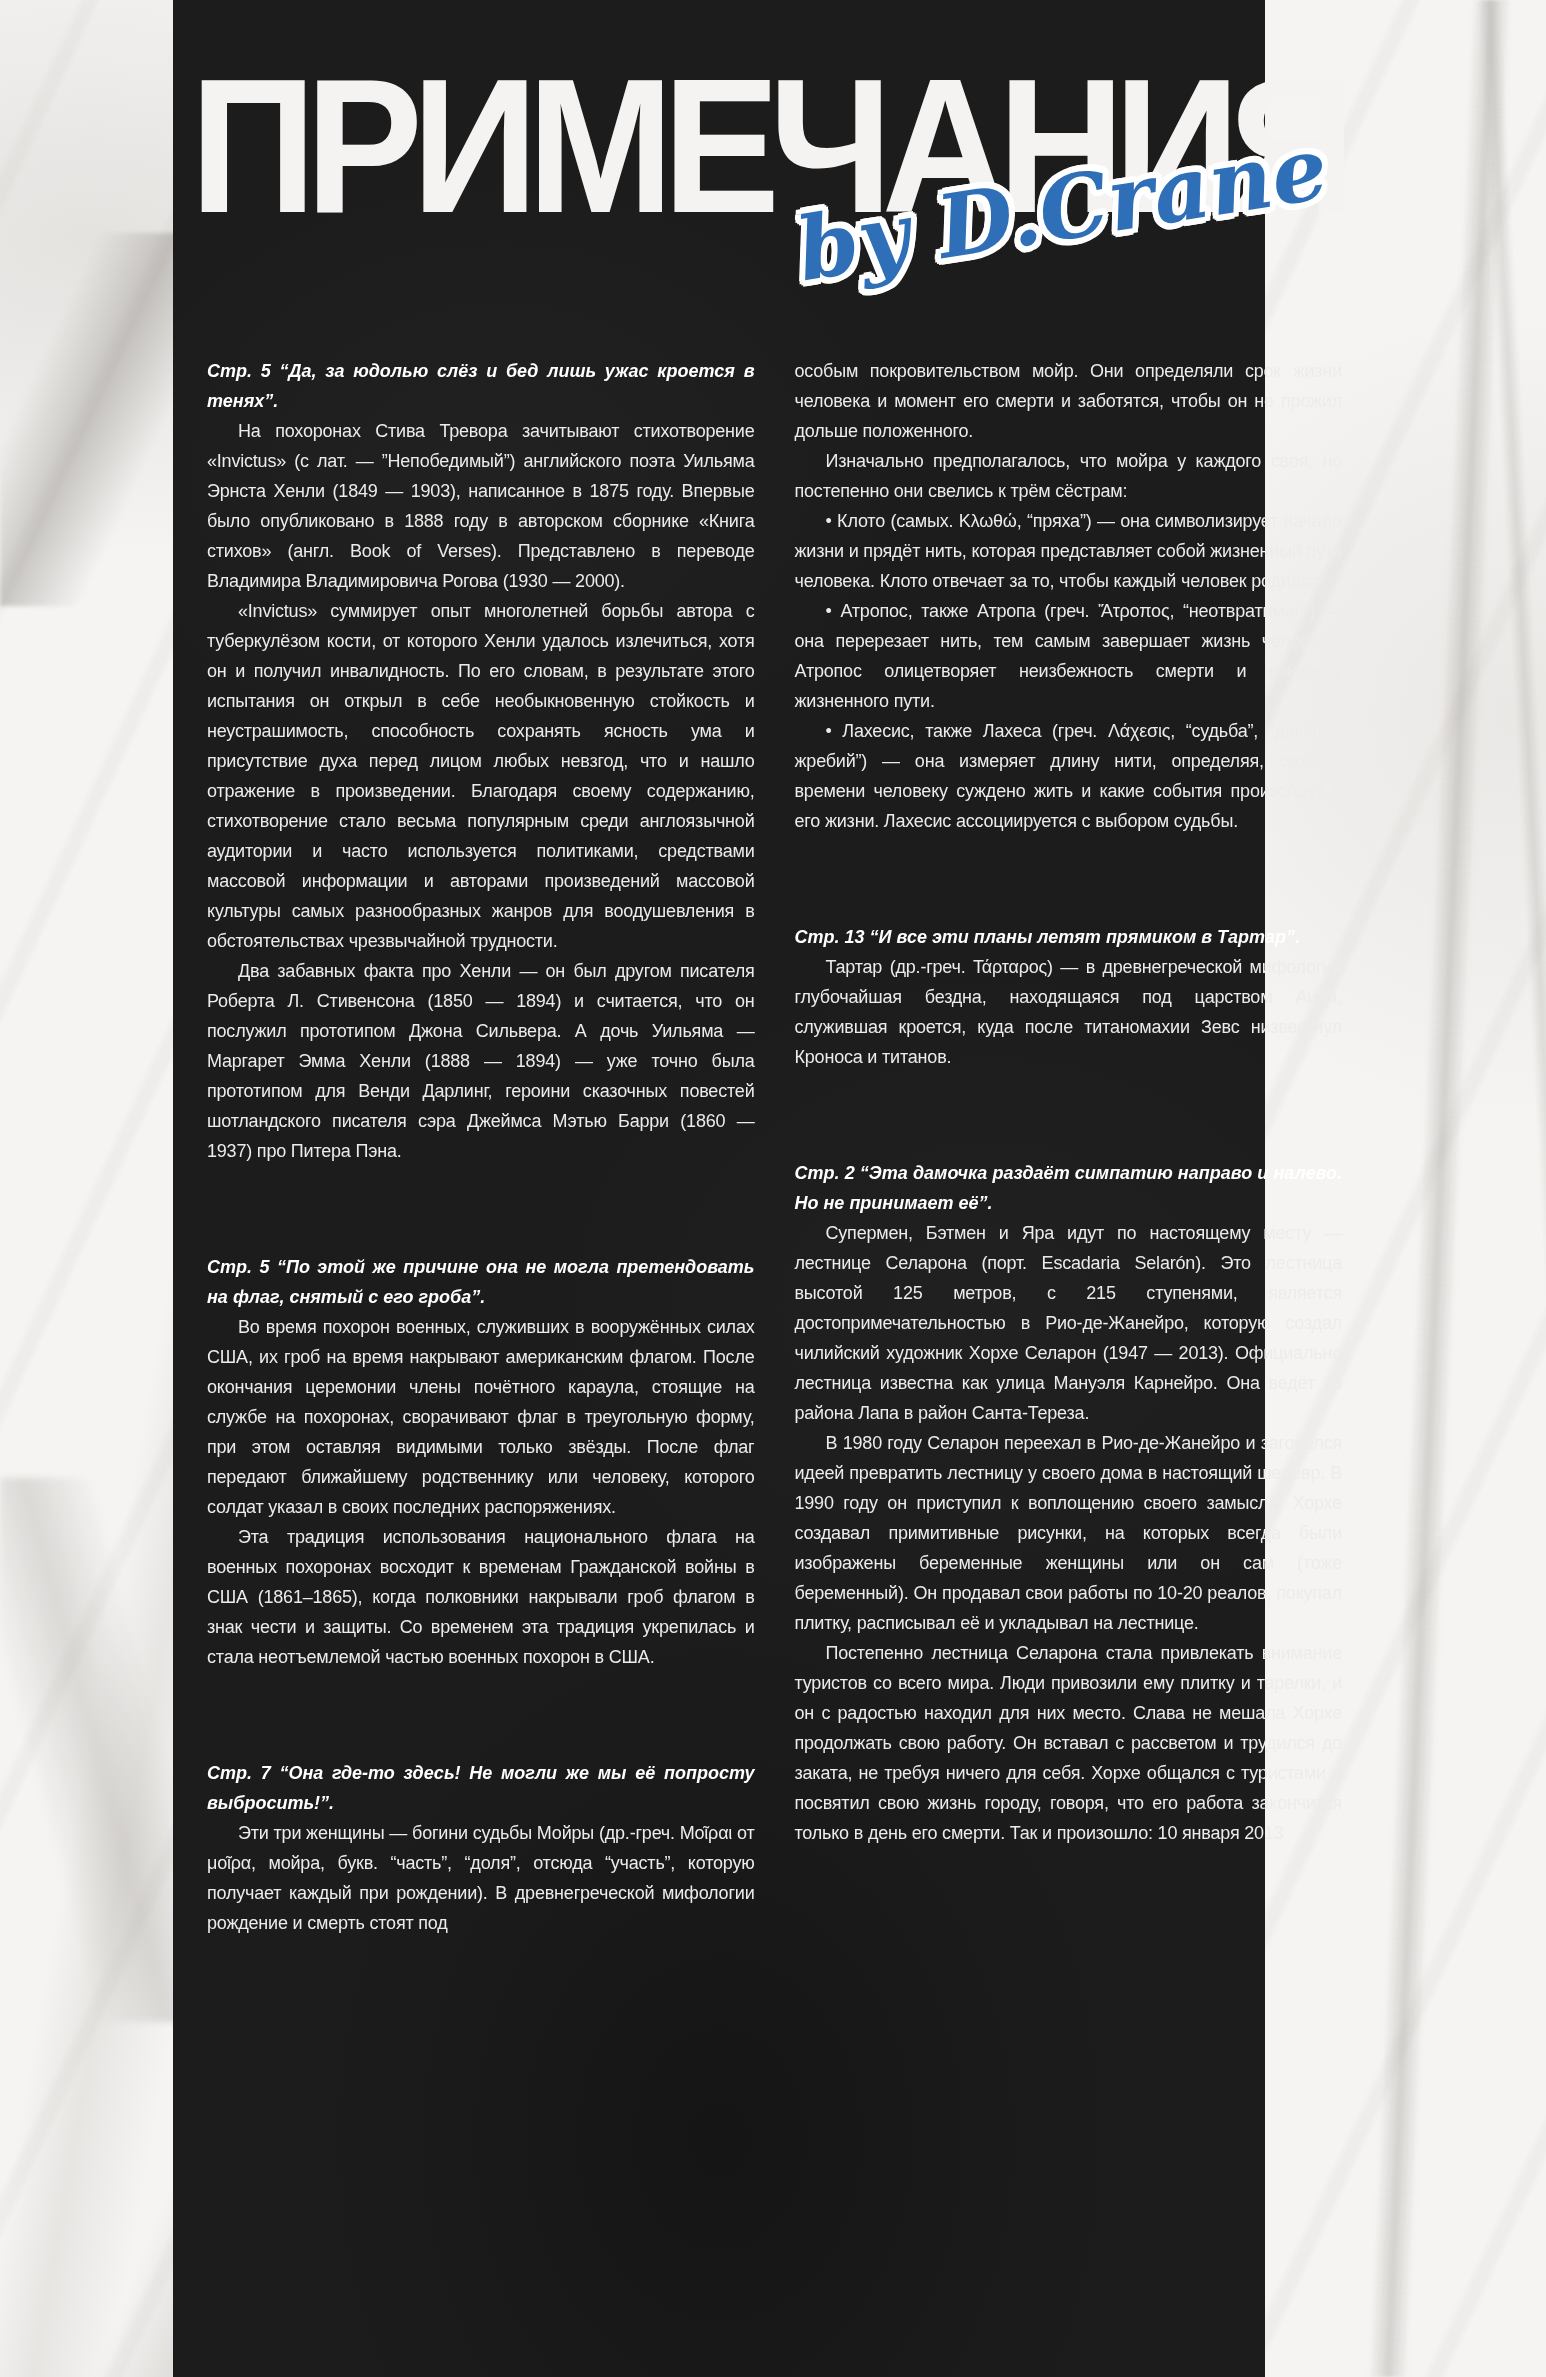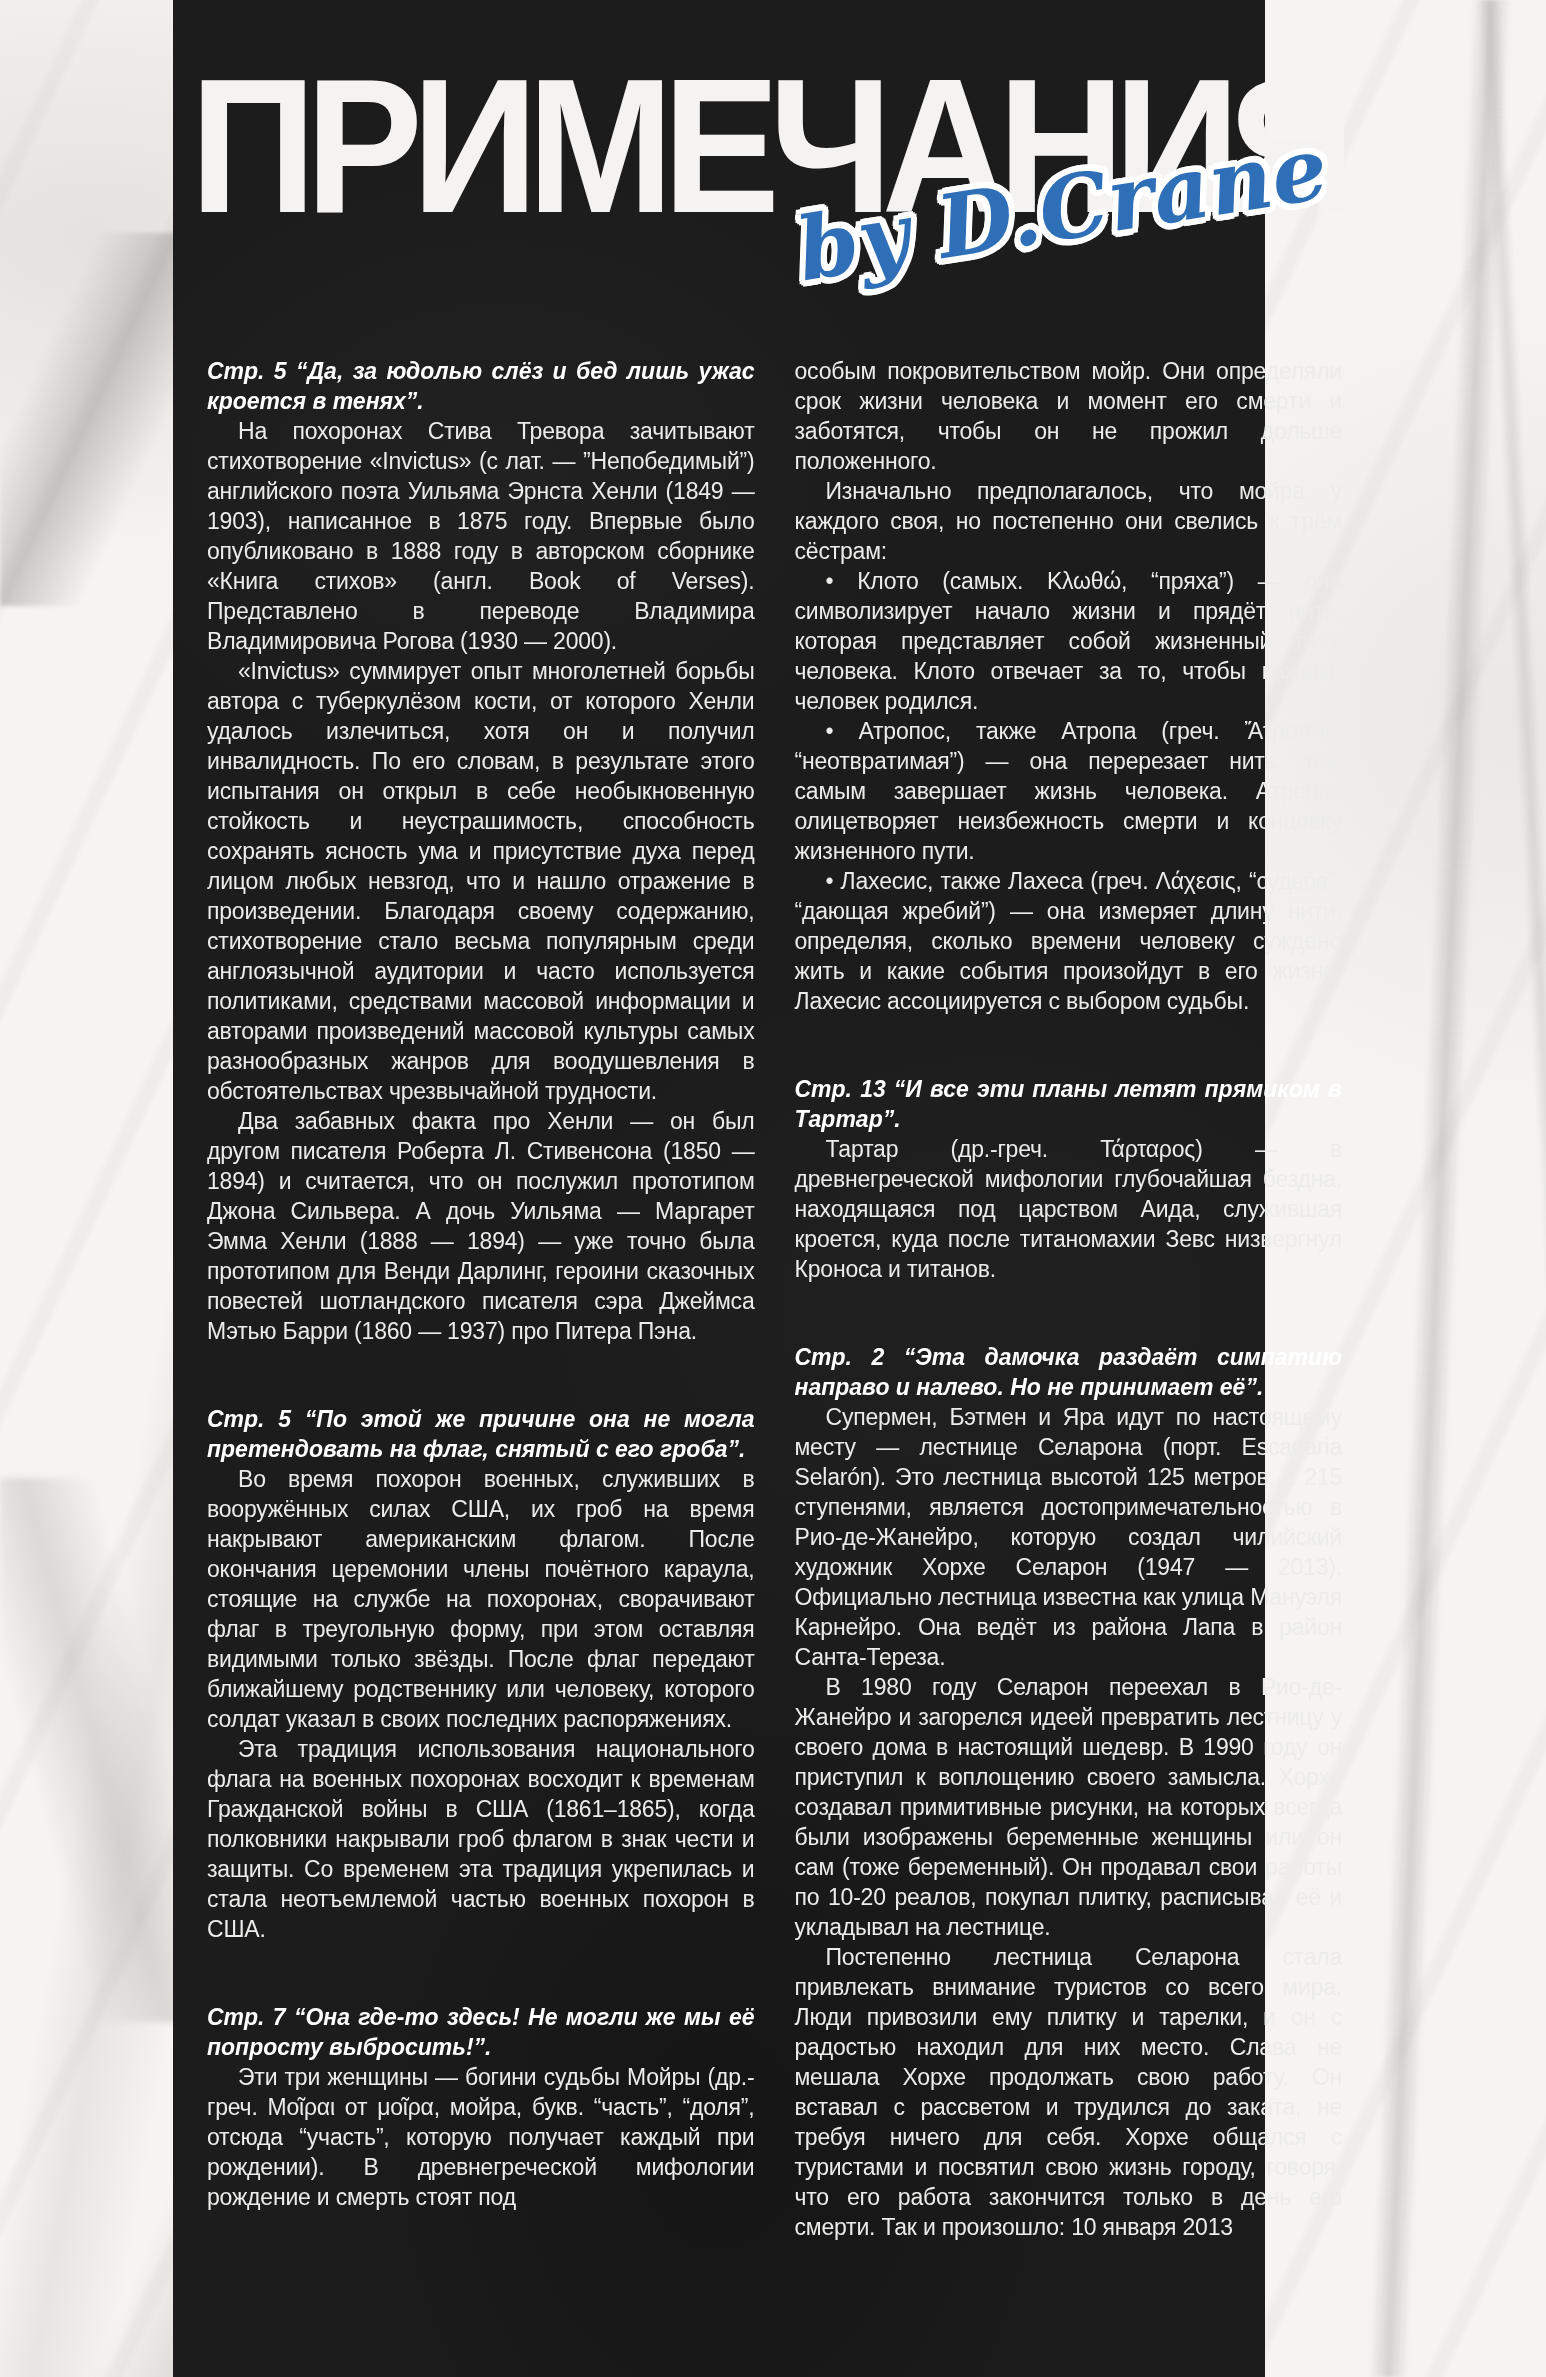--- a/index.html
+++ b/index.html
@@ -59,29 +59,29 @@
       -6.2px 3.1px 0 #fff, 6.2px -3.1px 0 #fff, -3.1px 6.2px 0 #fff, 3.1px -6.2px 0 #fff;
   }
 
   .columns{
     position:absolute;left:34px;top:356px;width:1135px;
     display:flex;gap:40px;
   }
   .col{
     width:548px;
     color:#ececea;
-    font-size:23px;line-height:30px;letter-spacing:-0.2px;
+    font-size:18px;line-height:30px;letter-spacing:-0.2px;
     text-align:justify;
   }
   .col p{margin:0;}
   .col .para, .col .bullet{text-indent:31px;}
   .col .para-noindent{text-indent:0;}
   .col .heading{
     font-weight:700;font-style:italic;text-indent:0;
-    margin-top:58px;color:#ffffff;letter-spacing:0;
+    margin-top:86px;color:#ffffff;letter-spacing:0;
   }
   .col .heading:first-child{margin-top:0;}
 </style>
 </head>
 <body>
 
 <div class="vein vein-left"></div>
 <div class="vein vein-left2"></div>
 <div class="vein vein-right"></div>
 <div class="vein vein-right2"></div>

